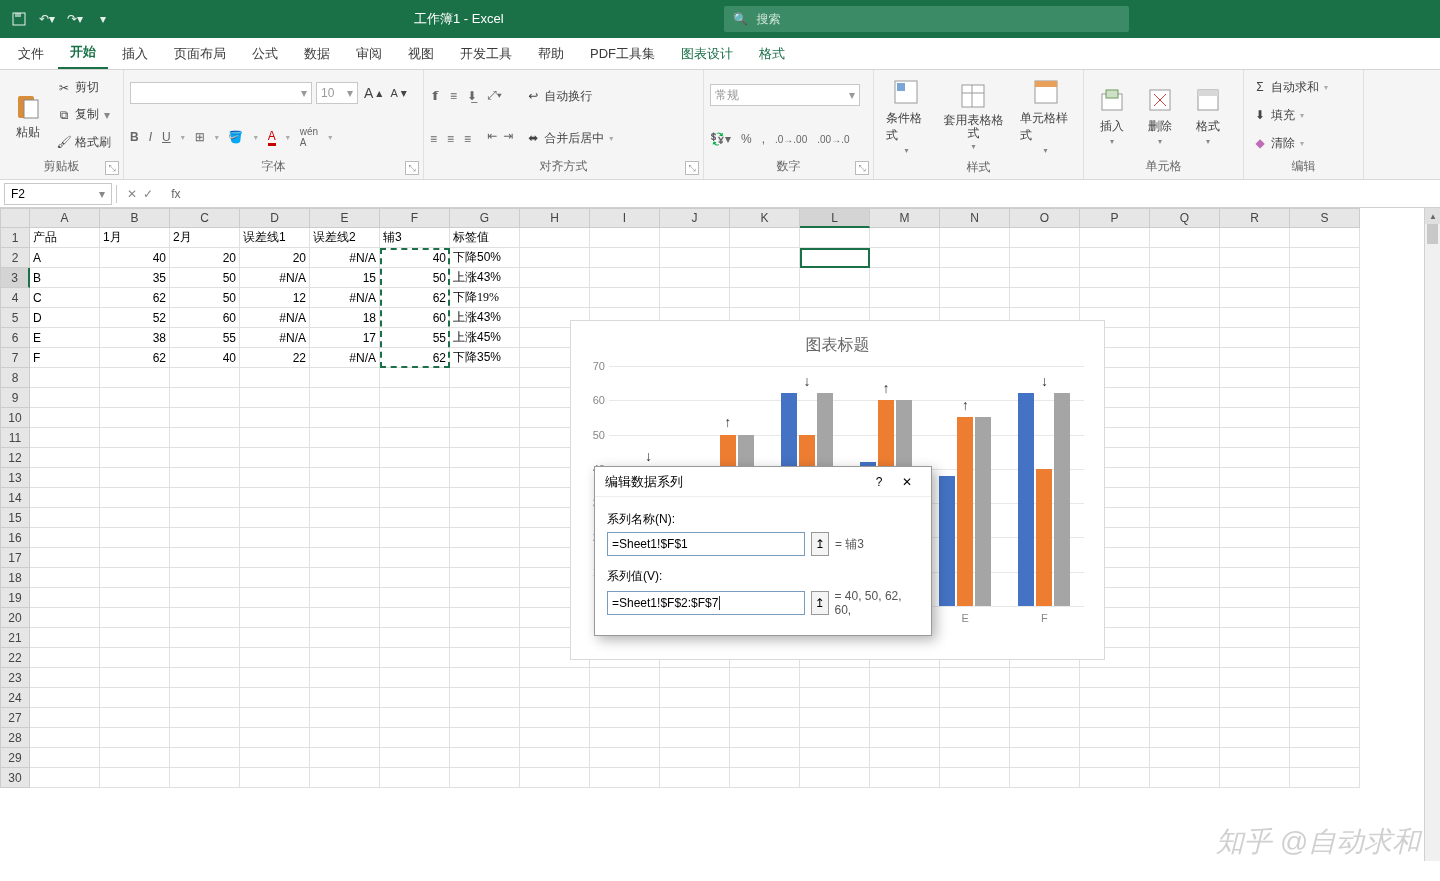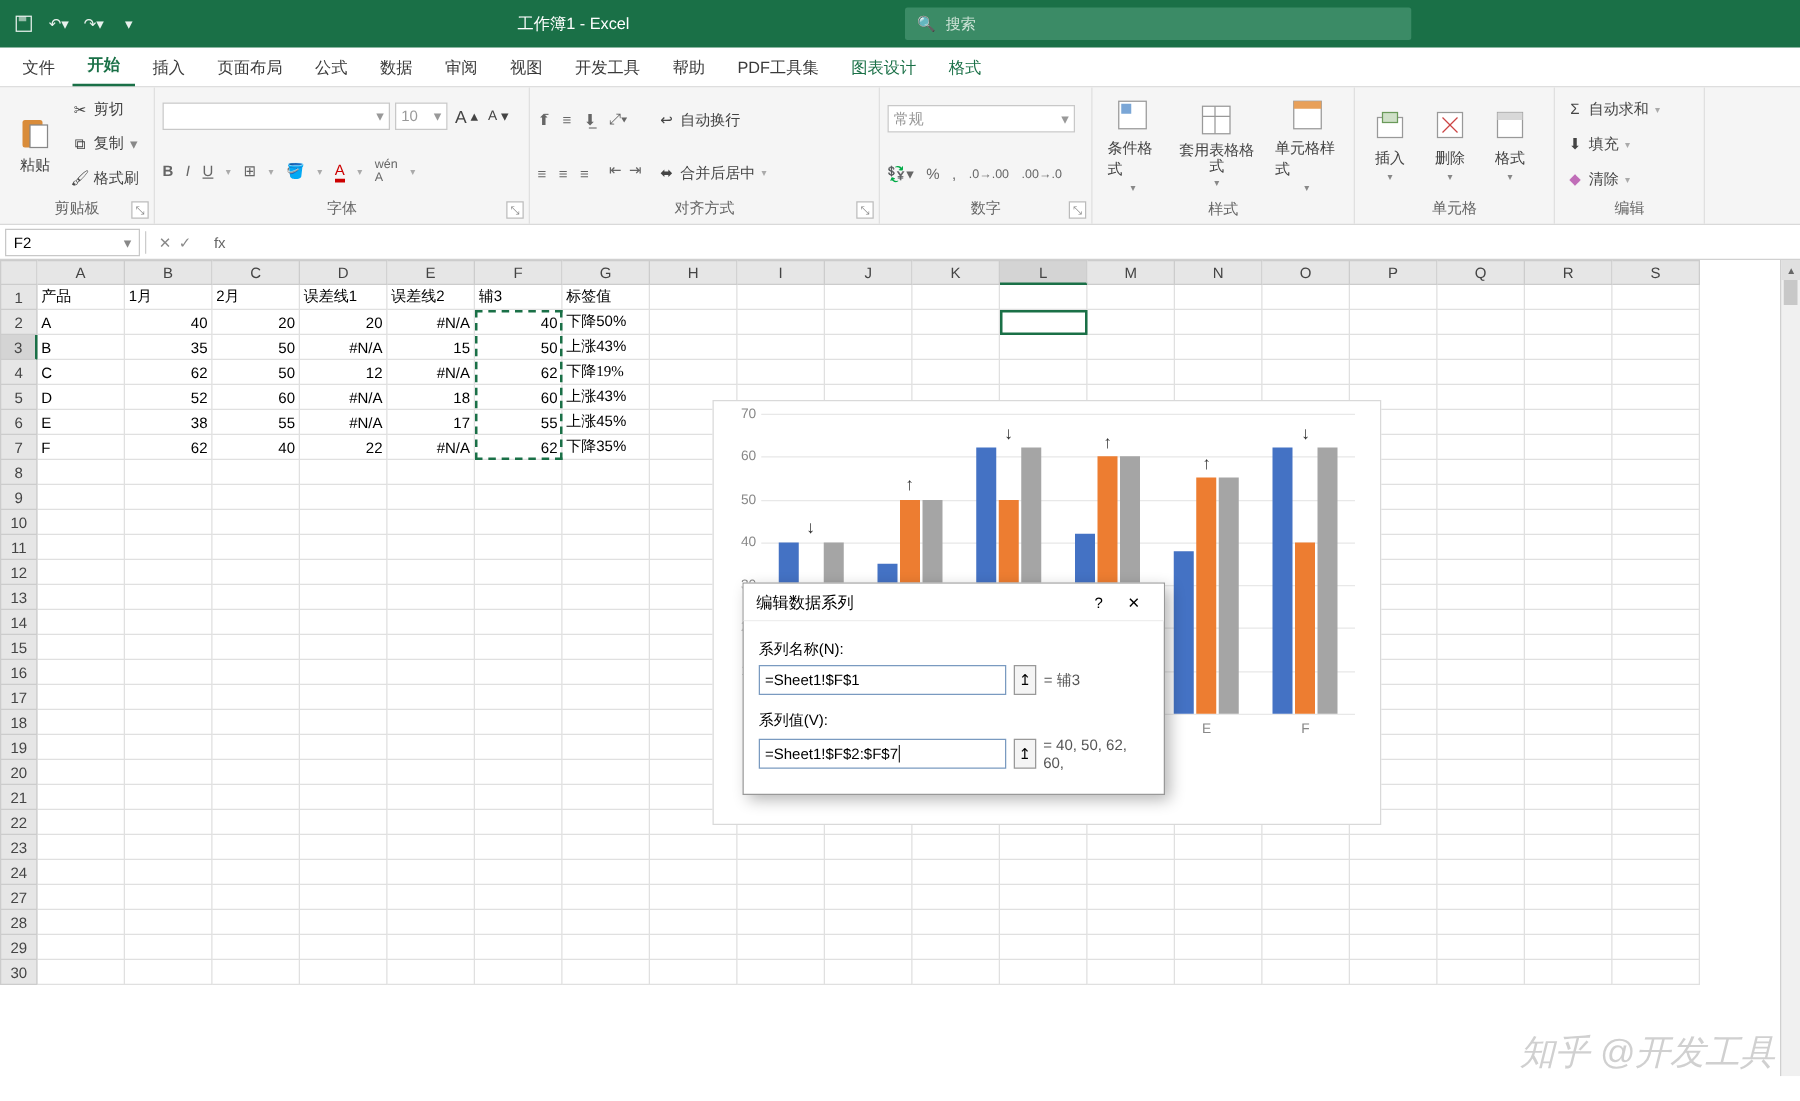--- a/index.html
+++ b/index.html
@@ -976,20 +976,21 @@
       </div>
     </div>
   <div class="marq" style="left:380px;top:40px;width:70px;height:120px"></div>
   <div class="activecell" style="left:800px;top:40px;width:70px;height:20px"></div>
   <div class="scrollbar-v">
     <div class="sb-btn">▲</div>
     <div style="height:20px;background:#c8c8c8;margin:0 2px;"></div>
   </div>
 
   <div class="chart-box">
+    <div class="chart-title">图表标题</div>
     <div class="chart-area" id="chart-area">
         <div class="gridline" style="top: 100%;"></div>
         <div class="ylab" style="top: 100%;">0</div>
         <div class="gridline" style="top: 85.7143%;"></div>
         <div class="ylab" style="top: 85.7143%;">10</div>
         <div class="gridline" style="top: 71.4286%;"></div>
         <div class="ylab" style="top: 71.4286%;">20</div>
         <div class="gridline" style="top: 57.1429%;"></div>
         <div class="ylab" style="top: 57.1429%;">30</div>
         <div class="gridline" style="top: 42.8571%;"></div>
@@ -1069,13 +1070,13 @@
             <span>=Sheet1!$F$2:$F$7</span>
             <span style="border-left:1px solid #333;height:14px;margin-left:1px"></span>
           </div>
         <div class="dlg-ref">↥</div>
         <span class="dlg-res">= 40, 50, 62, 60,</span>
       </div>
     </div>
   </div>
 </div>
 
-<div class="watermark2">知乎 @开发工具</div>
+<div class="watermark2">知乎 @自动求和</div>
 
 </body></html>

